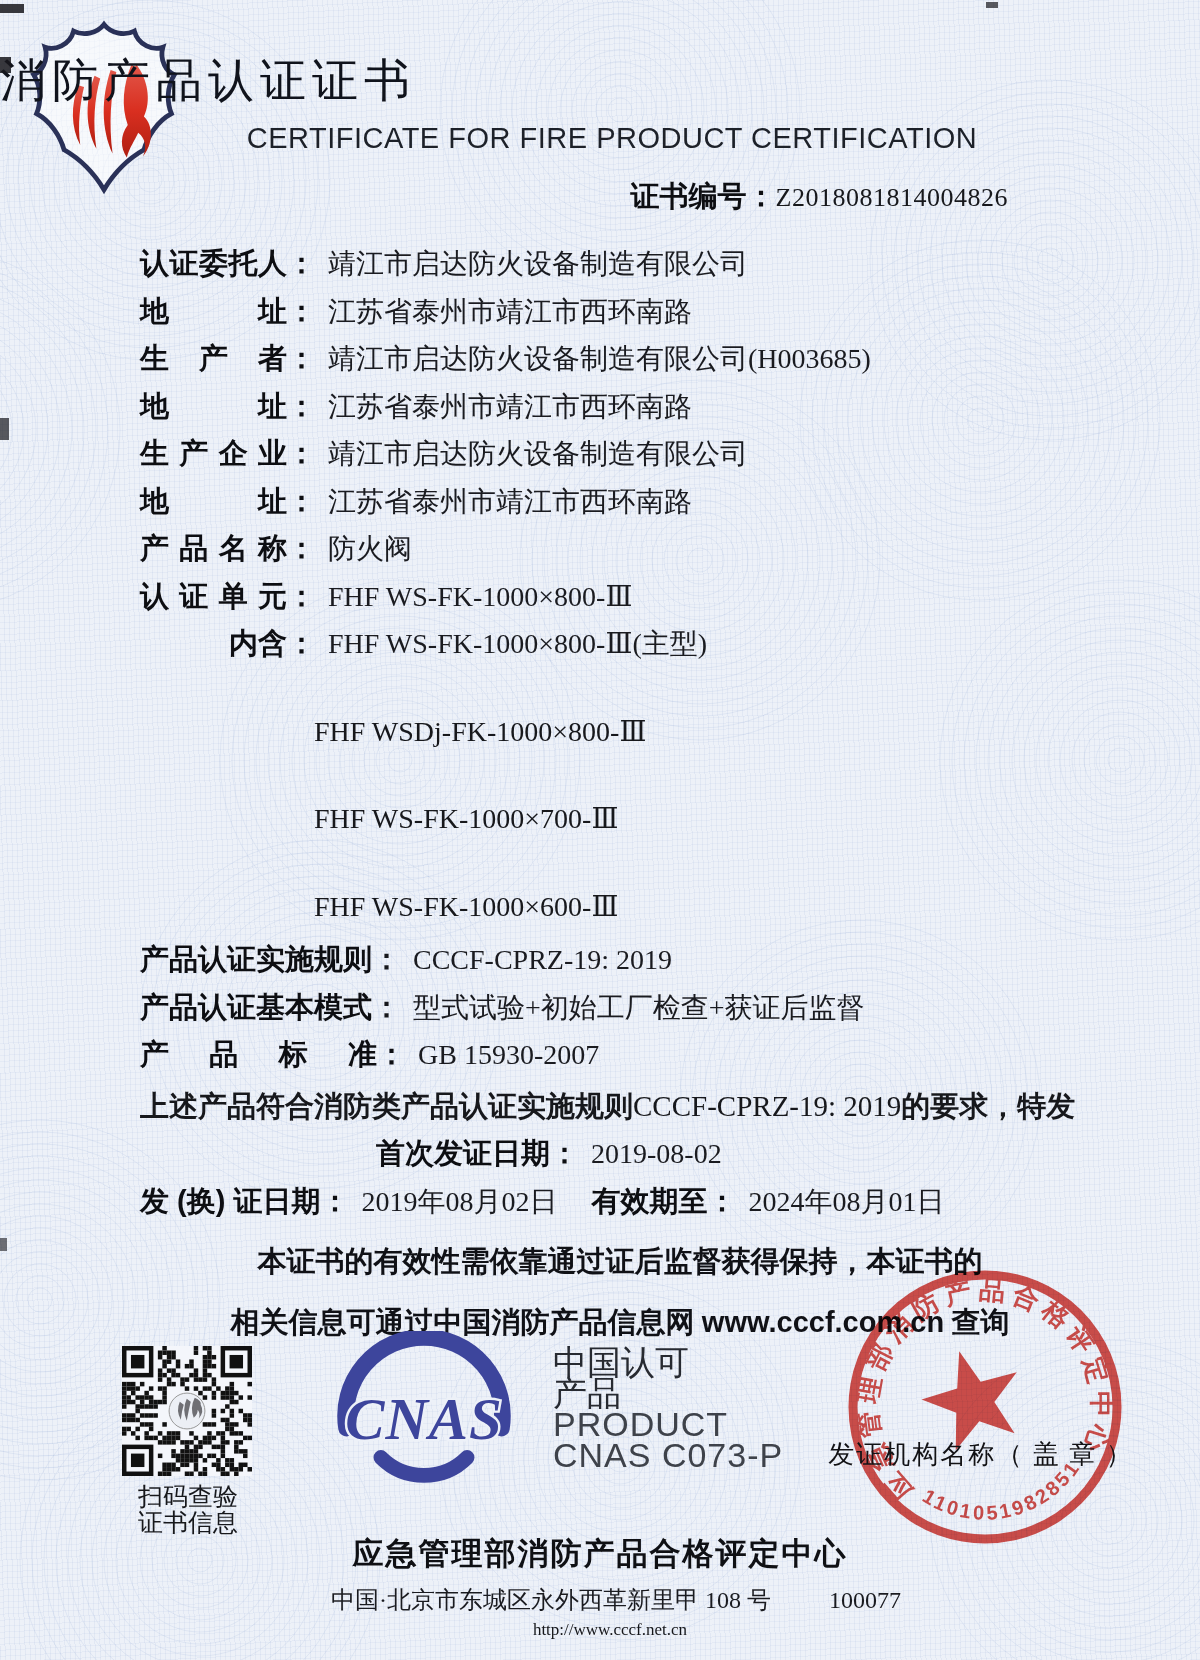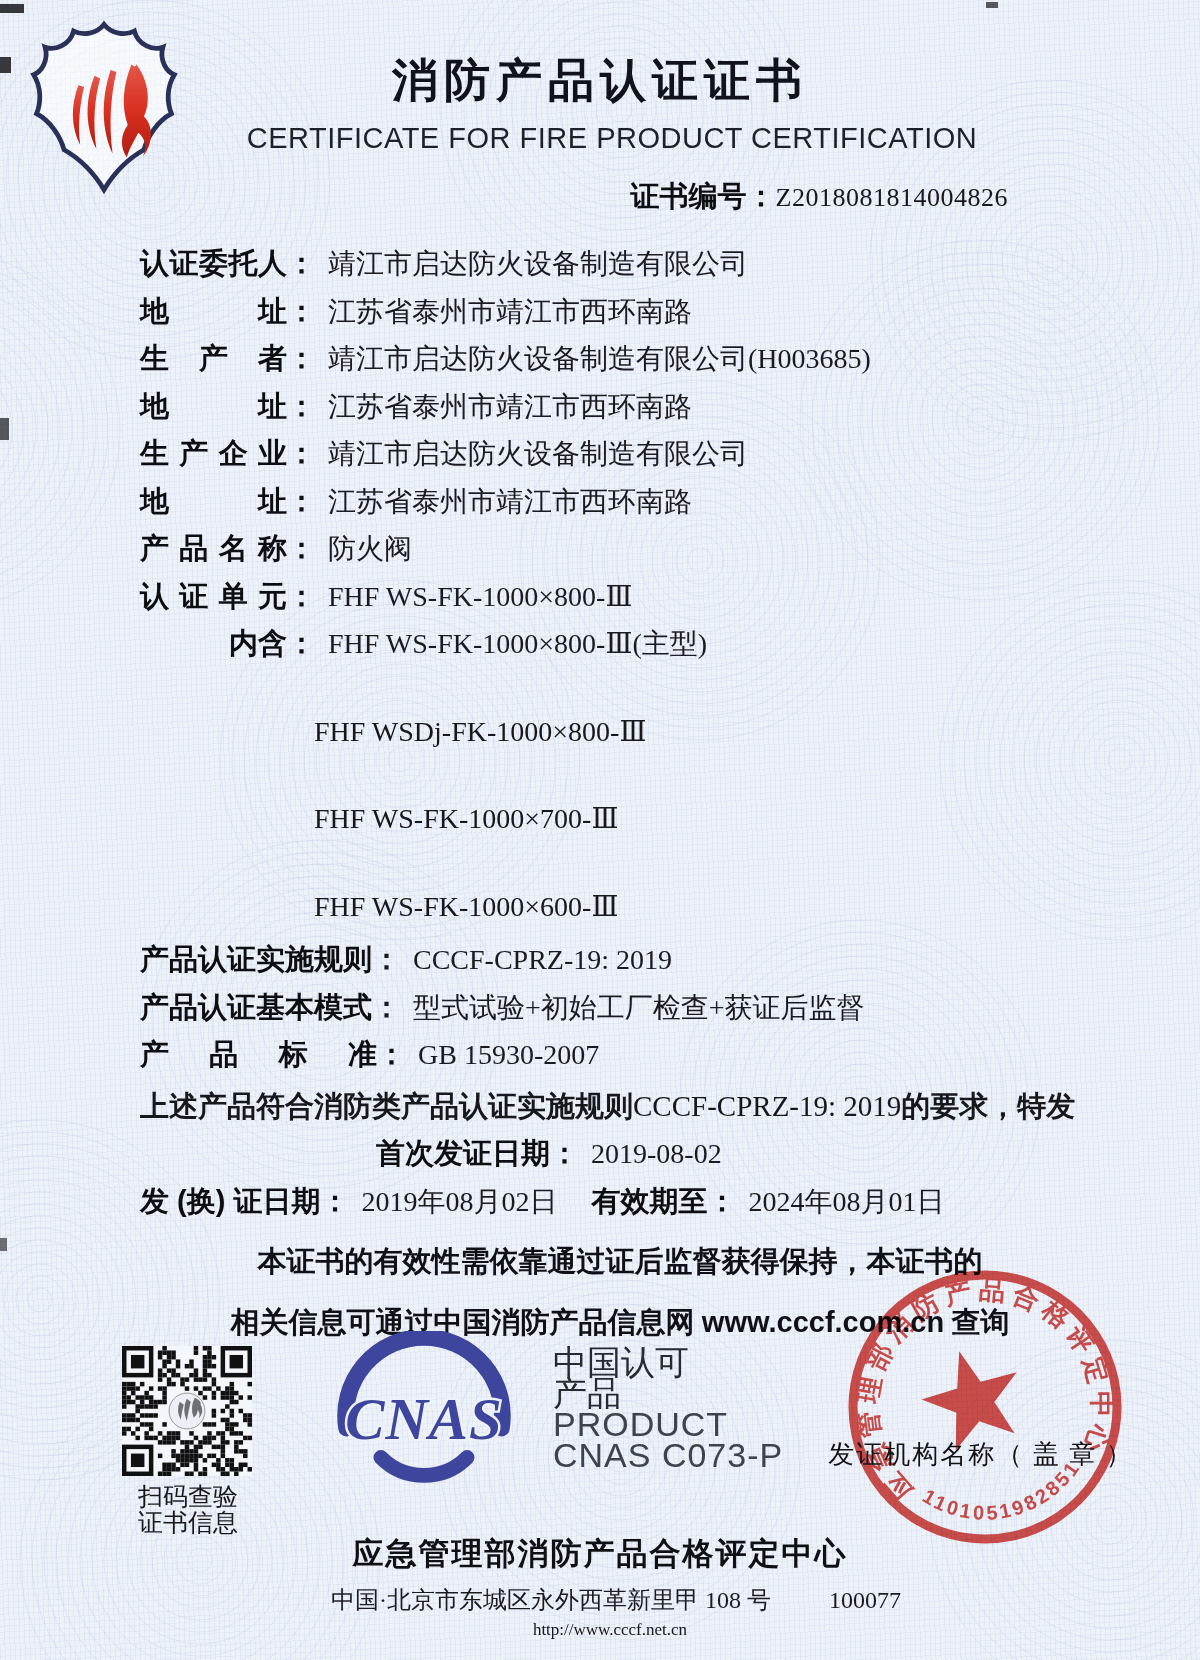--- a/index.html
+++ b/index.html
@@ -9,22 +9,22 @@
     background-image:
       repeating-linear-gradient(88deg, rgba(122,149,205,.10) 0 1px, rgba(255,255,255,0) 1px 5px),
       repeating-linear-gradient(-3deg, rgba(122,149,205,.08) 0 1px, rgba(255,255,255,0) 1px 6px);
     font-family:"Liberation Serif","DejaVu Serif",serif;
     color:#17181c;
   }
   #guilloche{position:absolute;left:0;top:0;z-index:0;pointer-events:none;}
 
   
   .logo{position:absolute;left:28px;top:14px;width:152px;height:188px;z-index:2;}
-  .hdr-title{position:absolute;left:0;top:50px;width:100%;text-align:center;
-    font-family:"Liberation Sans","DejaVu Sans",sans-serif;font-weight:700;
+  .hdr-title{position:absolute;left:0;top:50px;width:100%;text-align:left;
+    font-family:"Liberation Sans","DejaVu Sans",sans-serif;font-weight:400;
     font-size:46px;letter-spacing:6px;color:#10131c;z-index:2;}
   .hdr-sub{position:absolute;left:12px;top:122px;width:100%;text-align:center;
     font-family:"Liberation Sans","DejaVu Sans",sans-serif;font-weight:400;
     font-size:29px;letter-spacing:0.5px;color:#1d2129;z-index:2;}
   .certno{position:absolute;top:177px;right:192px;font-size:26px;z-index:2;white-space:nowrap;}
   .certno .lbl{font-family:"Liberation Sans","DejaVu Sans",sans-serif;font-weight:700;}
   .certno .num{font-family:"Liberation Serif","DejaVu Serif",serif;letter-spacing:0.5px;}
 
   
   .body{position:absolute;left:140px;top:240px;width:960px;z-index:2;}

